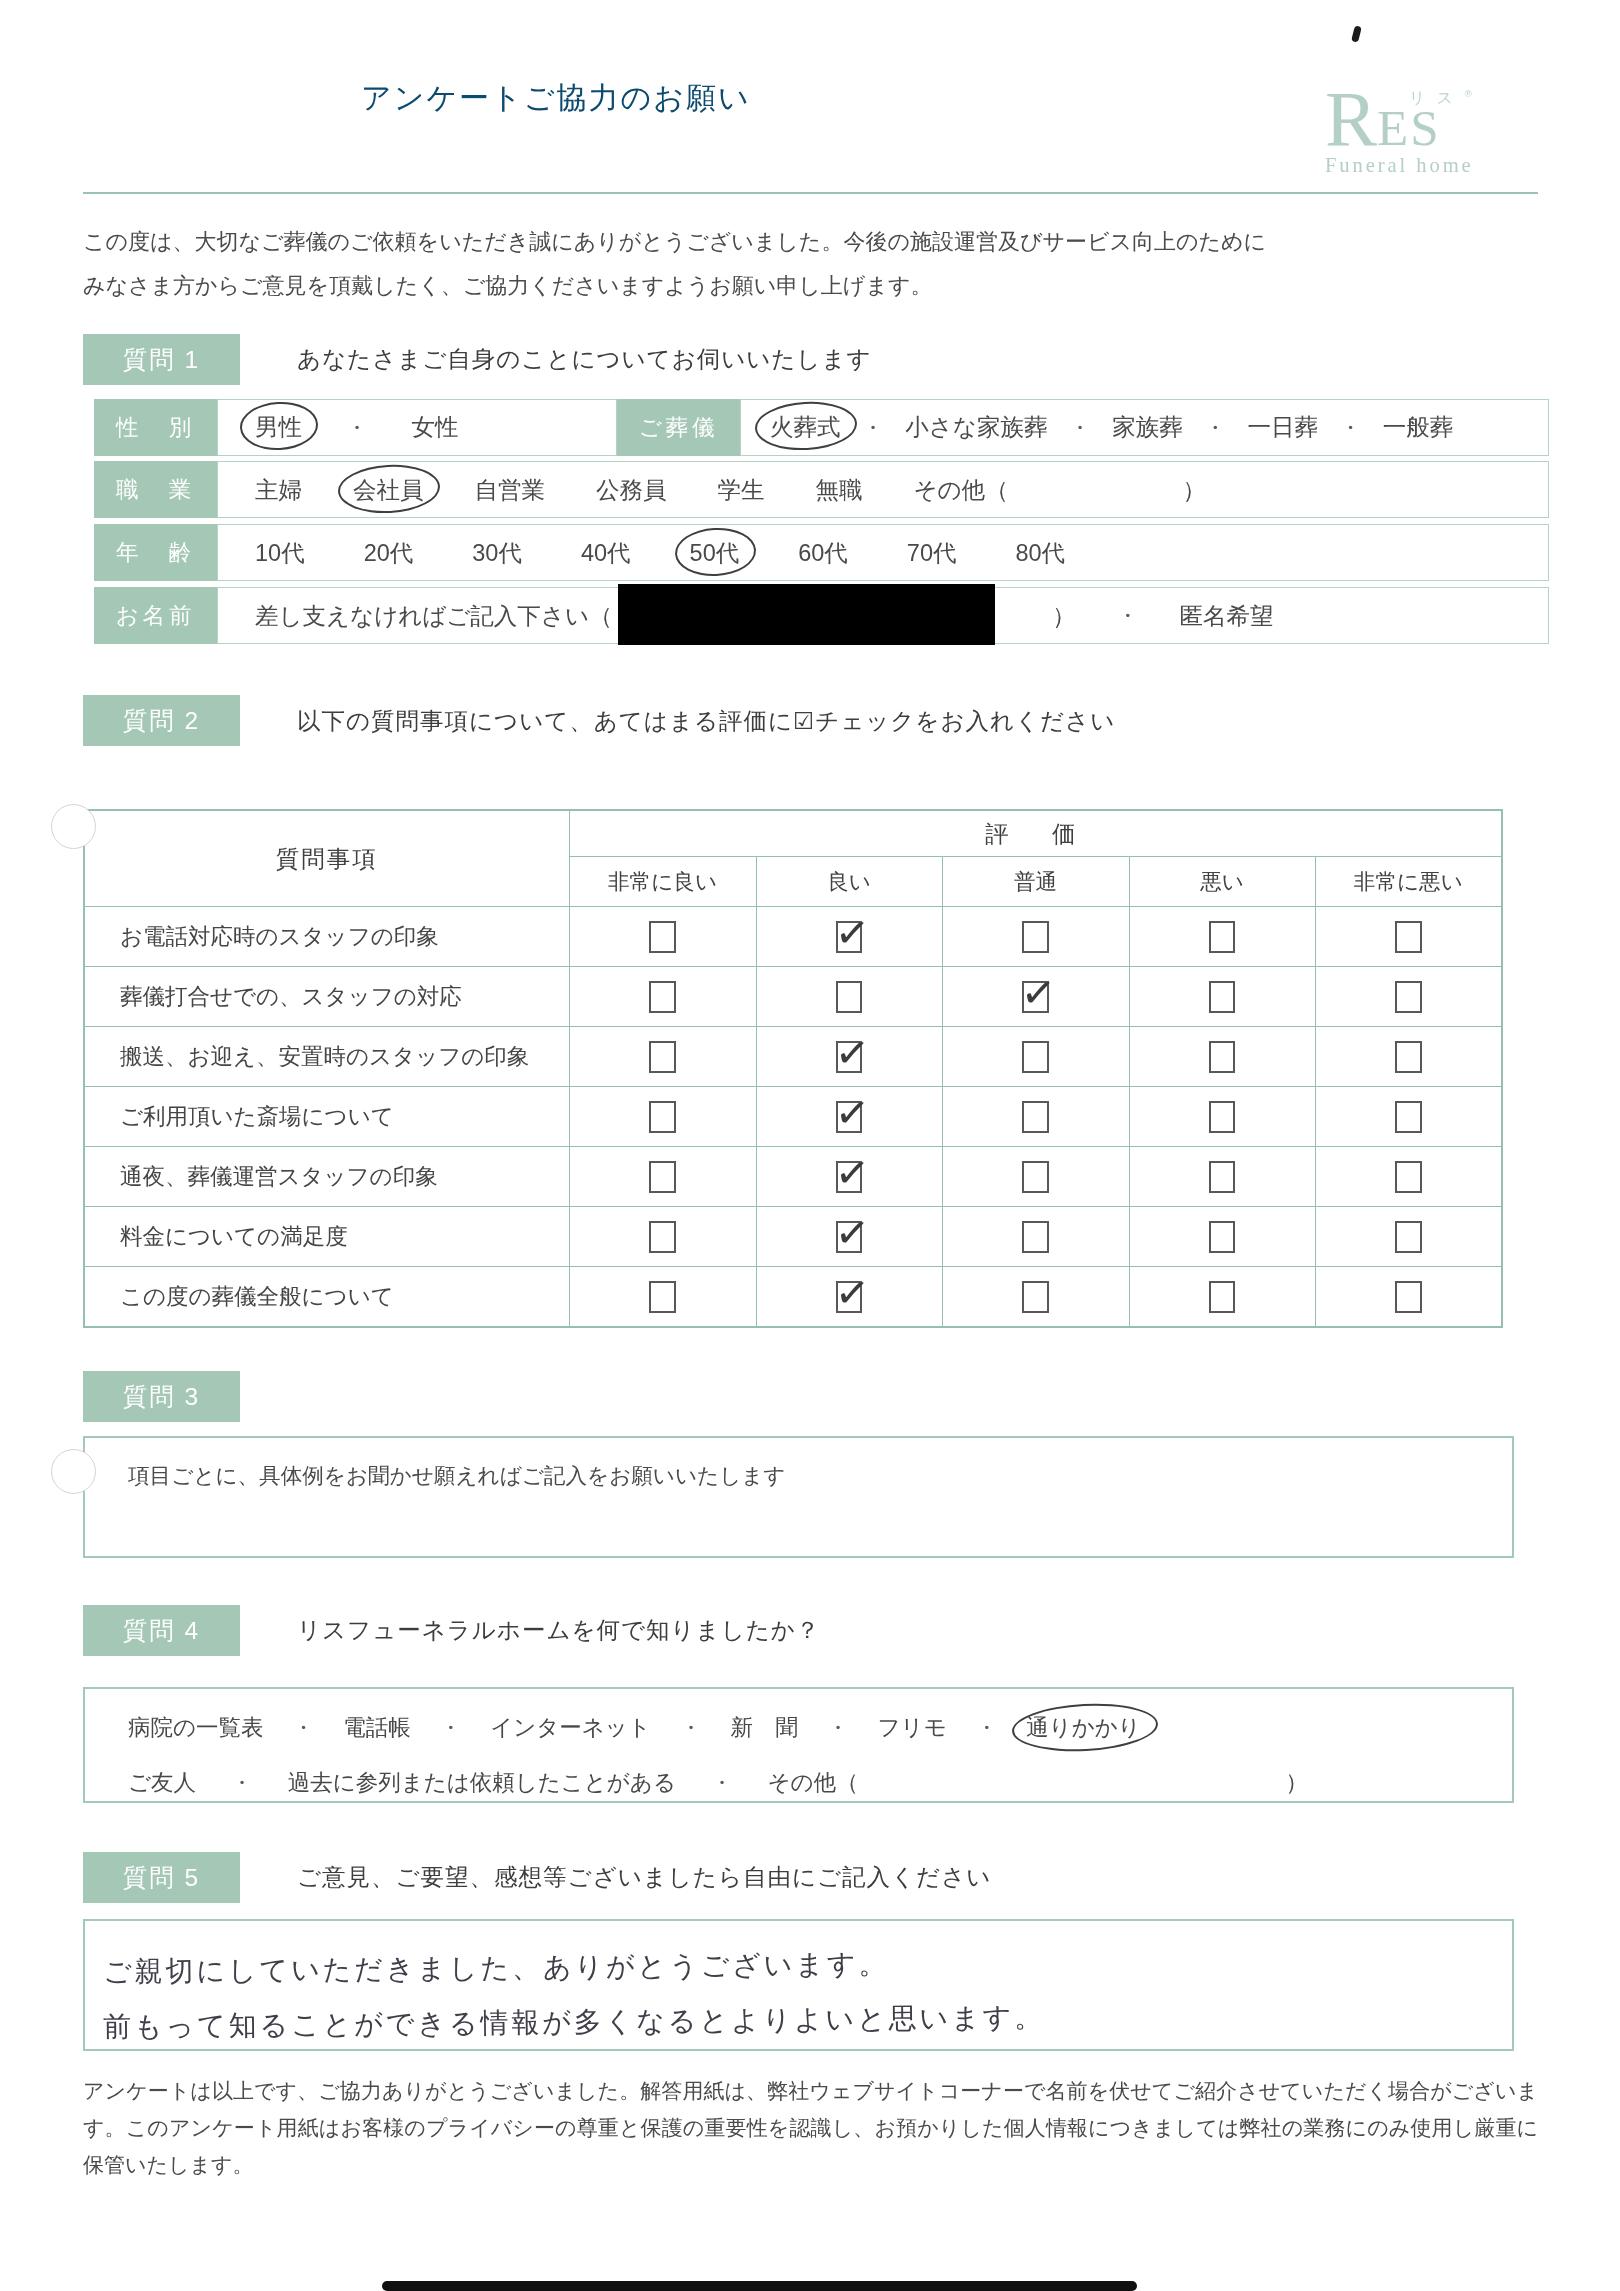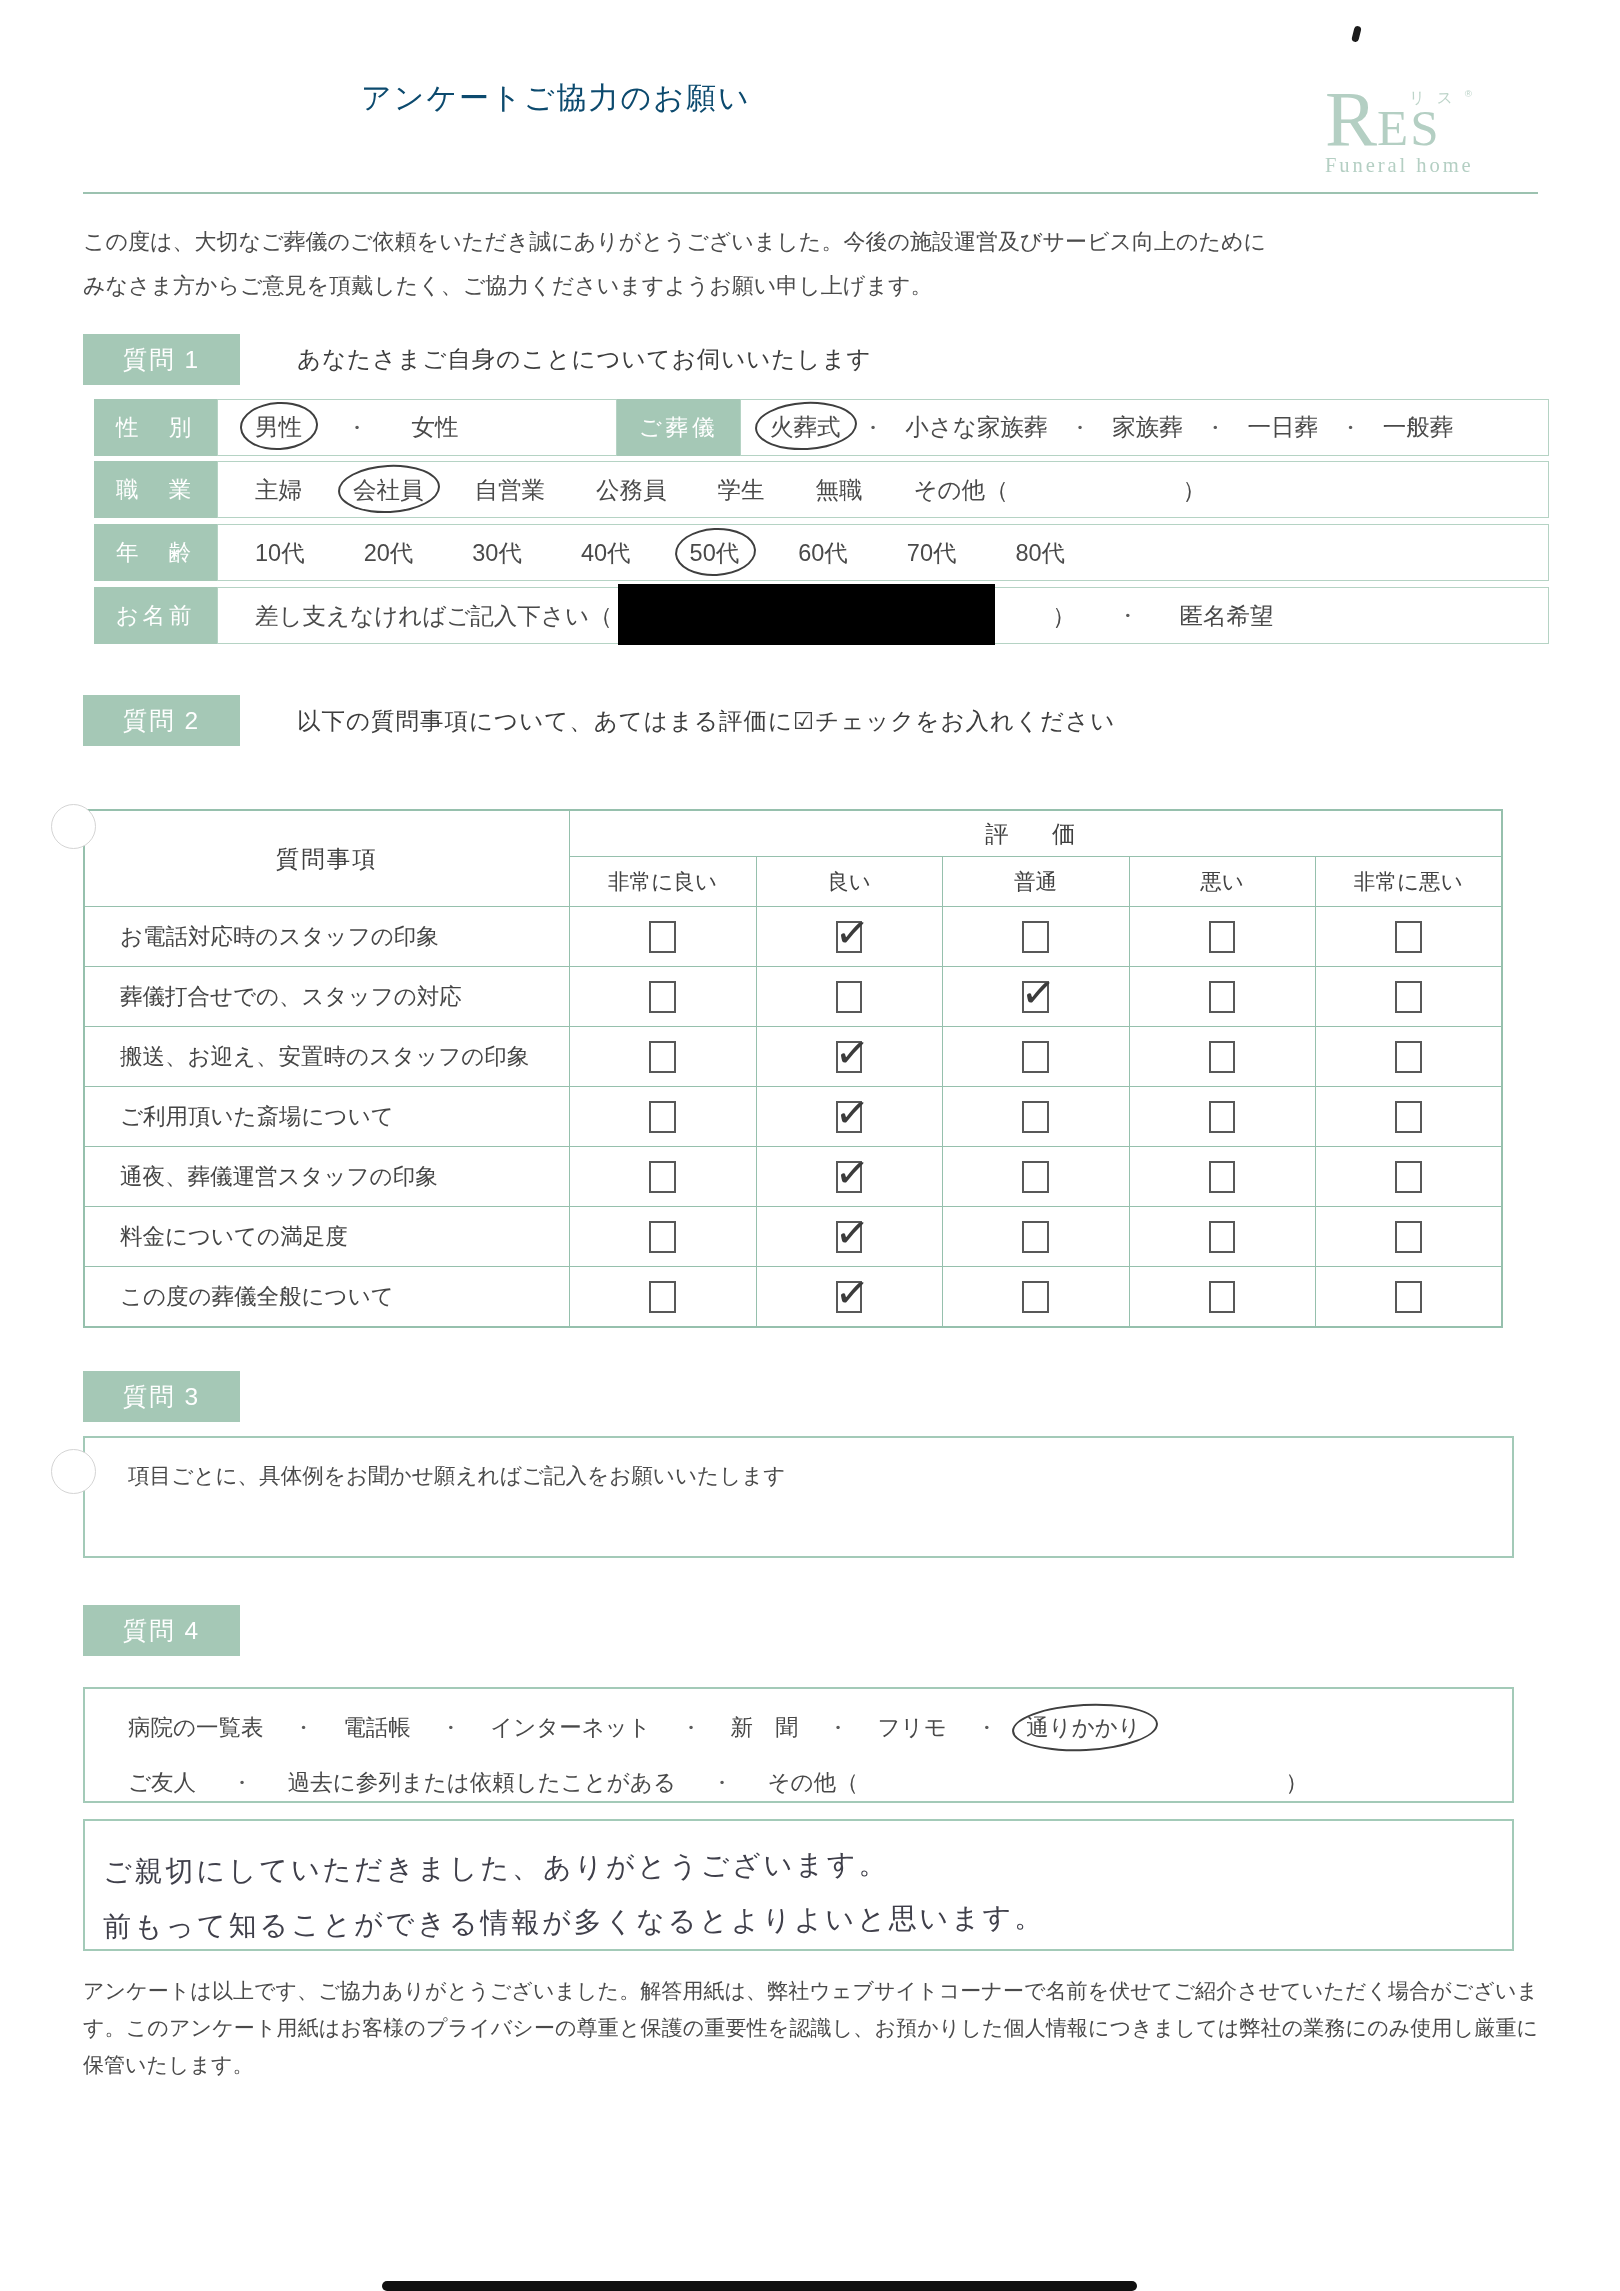--- a/index.html
+++ b/index.html
@@ -262,20 +262,21 @@
 
     <div class="sec-head mt-q3">
       <div class="badge">質問 3</div>
     </div>
     <div class="answer-box q3-box">
       <div>項目ごとに、具体例をお聞かせ願えればご記入をお願いいたします</div>
     </div>
 
     <div class="sec-head mt-q4">
       <div class="badge">質問 4</div>
+      <div class="sec-title">リスフューネラルホームを何で知りましたか？</div>
     </div>
     <div class="answer-box q4-box">
       <div class="q4-line">
           <span class="opt">病院の一覧表</span>
           <span class="sep">・</span>
           <span class="opt">電話帳</span>
           <span class="sep">・</span>
           <span class="opt">インターネット</span>
           <span class="sep">・</span>
           <span class="opt">新　聞</span>
@@ -289,20 +290,24 @@
             <span class="opt">ご友人</span>
             <span class="sep">・</span>
             <span class="opt">過去に参列または依頼したことがある</span>
             <span class="sep">・</span>
             <span class="opt">その他（</span>
           </span>
         <span class="q4-close">）</span>
       </div>
     </div>
 
+    <div class="sec-head mt-q5">
+      <div class="badge">質問 5</div>
+      <div class="sec-title">ご意見、ご要望、感想等ございましたら自由にご記入ください</div>
+    </div>
     <div class="answer-box q5-box">
       <div class="handwriting">ご親切にしていただきました、ありがとうございます。</div>
       <div class="handwriting">前もって知ることができる情報が多くなるとよりよいと思います。</div>
     </div>
 
     <div class="footer-text">アンケートは以上です、ご協力ありがとうございました。解答用紙は、弊社ウェブサイトコーナーで名前を伏せてご紹介させていただく場合がございます。このアンケート用紙はお客様のプライバシーの尊重と保護の重要性を認識し、お預かりした個人情報につきましては弊社の業務にのみ使用し厳重に保管いたします。</div>
 
   </div>
 
   <div class="punch punch1"></div>

